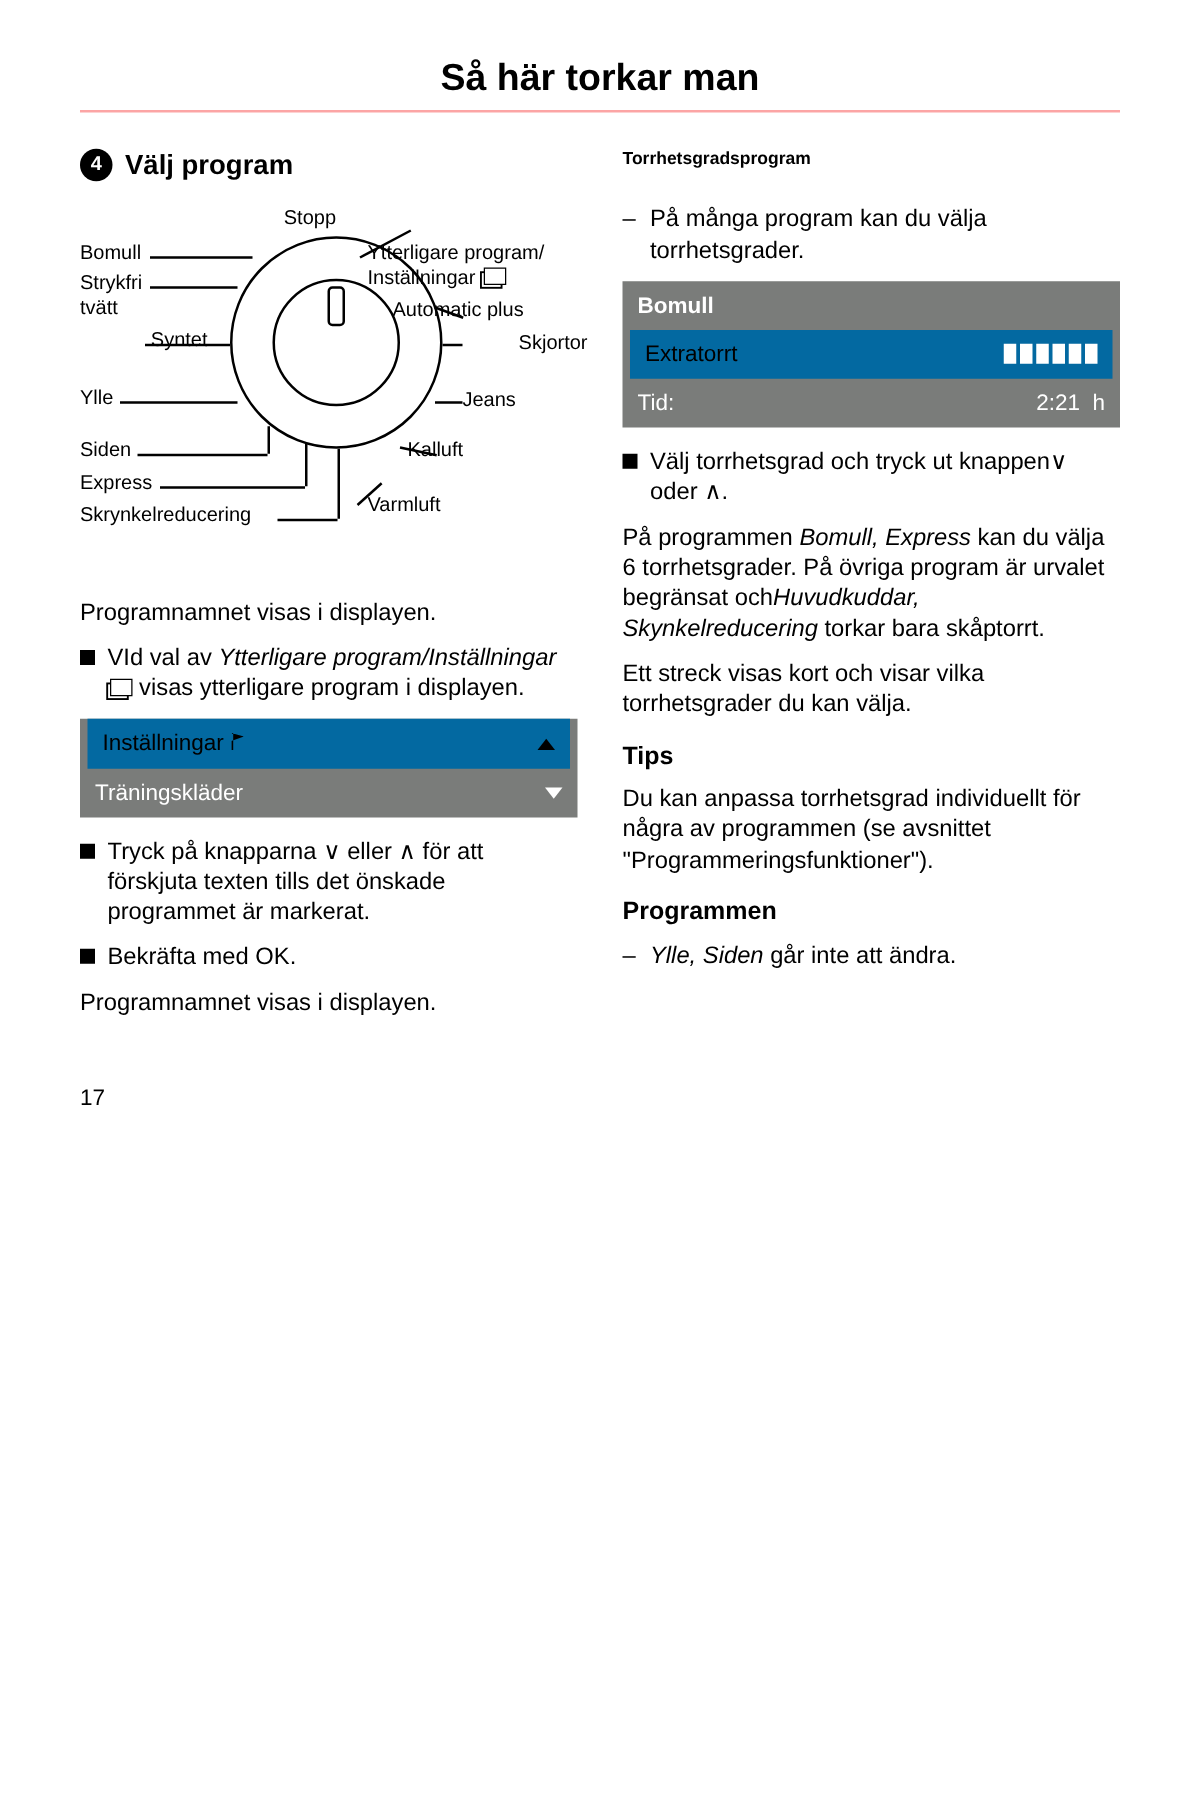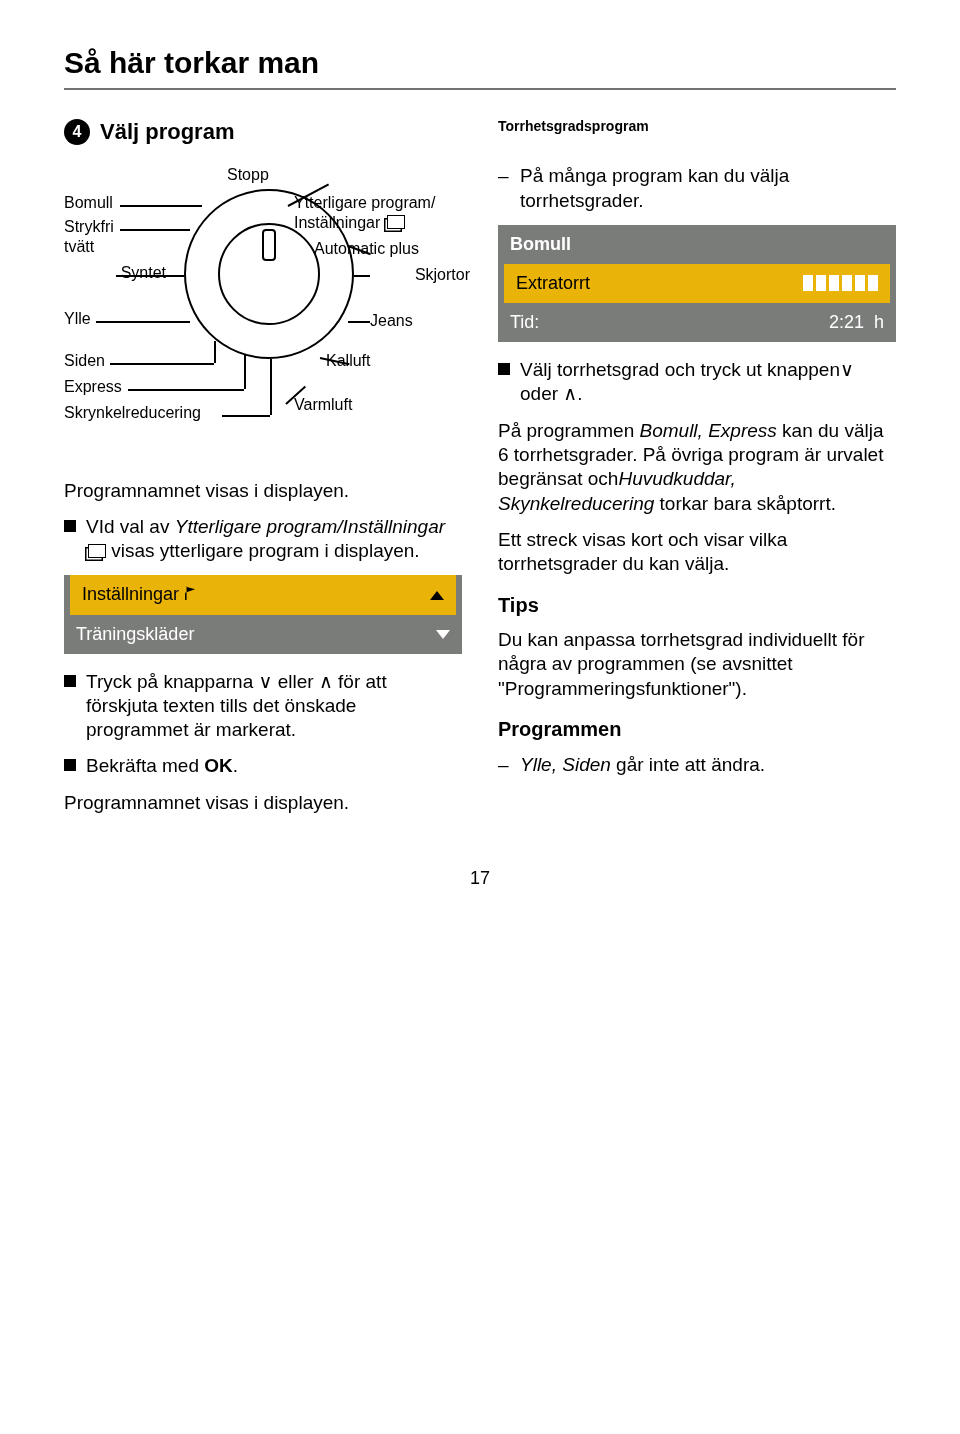--- a/index.html
+++ b/index.html
@@ -13,22 +13,22 @@
   }
   .page {
     width: 960px;
     min-height: 1434px;
     box-sizing: border-box;
     padding: 44px 64px 40px 64px;
   }
   .page-title {
     font-weight: 700;
     font-size: 30px;
-    text-align: left;
-    border-bottom: 2px solid #737373;
+    text-align: center;
+    border-bottom: 2px solid #fca5a5;
     padding-bottom: 6px;
     margin-bottom: 28px;
   }
   .cols {
     display: flex;
     gap: 36px;
   }
   .col {
     flex: 1 1 0;
     min-width: 0;
@@ -150,21 +150,21 @@
   }
   .bullet .txt { flex: 1; }
   .dash-item {
     display: flex;
     gap: 10px;
     margin: 0 0 12px 0;
   }
   .dash-item .mk { flex: 0 0 12px; }
   .italic { font-style: italic; }
   .underline { text-decoration: underline; }
-  .bold { font-weight: 700; margin-top: 12px; }
+  .bold { font-weight: 400; margin-top: 12px; }
 
   
   .lcd {
     background: #7a7c7a;
     color: #fff;
     font-family: Helvetica, Arial, sans-serif;
     font-size: 18px;
     width: 100%;
     box-sizing: border-box;
     margin: 10px 0 16px 0;
@@ -172,21 +172,21 @@
   .lcd .row {
     padding: 8px 12px;
     display: flex;
     justify-content: space-between;
     align-items: center;
     gap: 10px;
     position: relative;
   }
   .lcd .row.hdr { font-weight: 600; }
   .lcd .row.sel {
-    background: #eab308;
+    background: #0369a1;
     color: #000;
     margin: 0 6px;
     align-items: center;
   }
   .lcd-arrow {
     width:0;height:0;
     border-left:7px solid transparent;
     border-right:7px solid transparent;
   }
   .lcd-arrow.up { border-bottom:9px solid currentColor; }
@@ -217,21 +217,21 @@
   }
 
   .arrow-glyph {
     display:inline-block;
     font-family: inherit;
   }
   .arrow-glyph.down::before { content:"\2228"; } 
   .arrow-glyph.up::before   { content:"\2227"; } 
 
   .page-num {
-    text-align: center;
+    text-align: left;
     font-size: 18px;
     margin-top: 40px;
   }
 </style>
 </head>
 <body>
 
 <div class="page">
 
   <div class="page-title">Så här torkar man</div>

